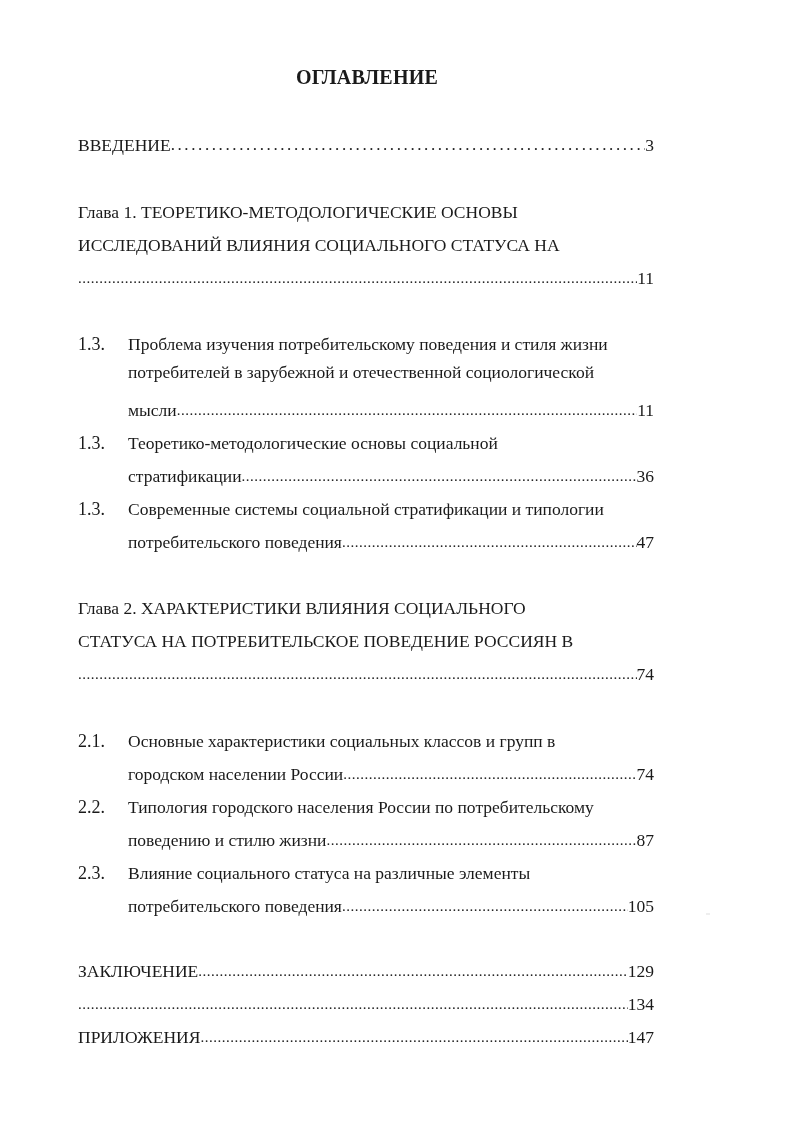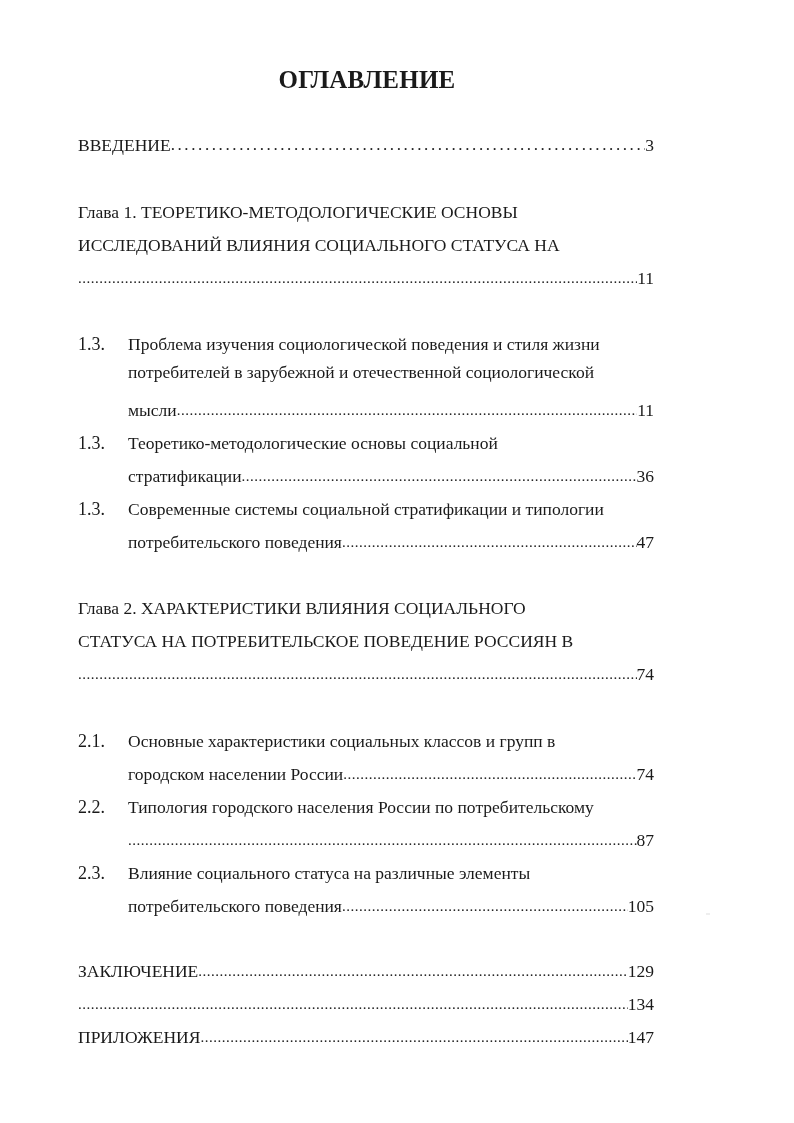--- a/index.html
+++ b/index.html
@@ -3,21 +3,21 @@
 <meta charset="utf-8">
 <style>
   html, body { margin: 0; padding: 0; background: #ffffff; }
   body {
     width: 794px; height: 1123px; position: relative; overflow: hidden;
     font-family: "Liberation Serif", "DejaVu Serif", serif;
     color: #1a1a1a;
   }
   .page-title {
     position: absolute; top: 66px; left: 0; width: 734px;
-    text-align: center; font-weight: bold; font-size: 25px;
+    text-align: center; font-weight: bold; font-size: 20px;
     letter-spacing: 0.2px;
   }
   .line {
     position: absolute; left: 78px; width: 576px; height: 24px;
     font-size: 17.5px; line-height: 24px; white-space: nowrap;
     display: flex; align-items: flex-start;
   }
   .line.sub { left: 128px; width: 526px; }
   .line .txt { flex: 0 0 auto; }
   .line .dots {
@@ -48,21 +48,21 @@
 <div class="line" style="top:233px">
   <span class="txt">ИССЛЕДОВАНИЙ ВЛИЯНИЯ СОЦИАЛЬНОГО СТАТУСА НА</span>
 </div>
 <div class="line" style="top:266px">
   <span class="dots">..............................................................................................................................................................................................</span>
   <span class="pg">11</span>
 </div>
 
 <span class="num" style="top:332px">1.3.</span>
 <div class="line sub" style="top:332px">
-  <span class="txt">Проблема изучения социологической поведения и стиля жизни</span>
+  <span class="txt">Проблема изучения потребительскому поведения и стиля жизни</span>
 </div>
 <div class="line sub" style="top:360px">
   <span class="txt">потребителей в зарубежной и отечественной социологической</span>
 </div>
 <div class="line sub" style="top:398px">
   <span class="txt">мысли</span>
   <span class="dots">..............................................................................................................................................................................................</span>
   <span class="pg">11</span>
 </div>
 
@@ -105,20 +105,21 @@
   <span class="txt">городском населении России</span>
   <span class="dots">..............................................................................................................................................................................................</span>
   <span class="pg">74</span>
 </div>
 
 <span class="num" style="top:795px">2.2.</span>
 <div class="line sub" style="top:795px">
   <span class="txt">Типология городского населения России по потребительскому</span>
 </div>
 <div class="line sub" style="top:828px">
+  <span class="txt">поведению и стилю жизни</span>
   <span class="dots">..............................................................................................................................................................................................</span>
   <span class="pg">87</span>
 </div>
 
 <span class="num" style="top:861px">2.3.</span>
 <div class="line sub" style="top:861px">
   <span class="txt">Влияние социального статуса на различные элементы</span>
 </div>
 <div class="line sub" style="top:894px">
   <span class="txt">потребительского поведения</span>

